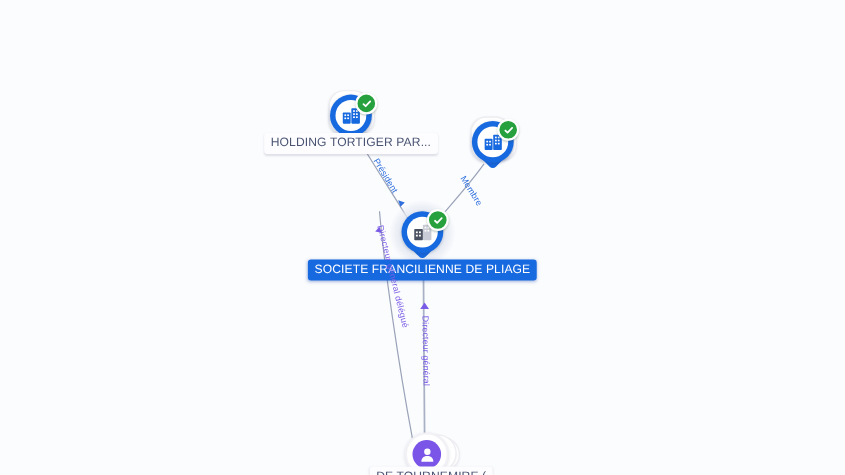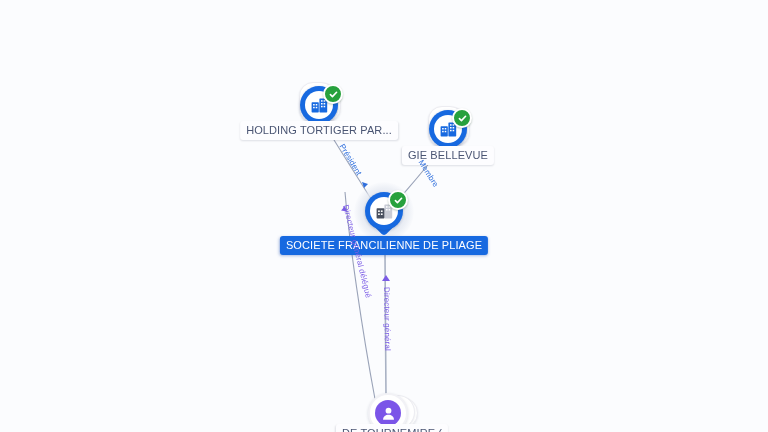--- a/index.html
+++ b/index.html
@@ -268,21 +268,20 @@
           <rect x="12.6" y="8.8" width="1.6" height="1.5" fill="#ffffff"></rect>
         </svg>
       </div>
       <div class="check-badge">
         <svg width="9" height="9" viewBox="0 0 10 10" aria-hidden="true">
           <path d="M1.6 5.2 L3.8 7.3 L8.4 2.5" fill="none" stroke="#ffffff" stroke-width="1.8" stroke-linecap="round" stroke-linejoin="round"></path>
         </svg>
       </div>
     </div>
   </div>
-  <div class="node-label" style="left:448px; top:146px;">GIE BELLEVUE</div>
 
   <div class="node" style="left:384px; top:212px;">
     <div class="halo"></div>
     <div class="pin">
       <div class="pin-tail"></div>
       <div class="pin-body"></div>
       <div class="pin-hole">
         <svg width="17" height="16" viewBox="0 0 17 16" aria-hidden="true">
           <rect x="8.4" y="1.4" width="7.8" height="14" rx="0.7" fill="#c9ccd6"></rect>
           <rect x="0.6" y="5.2" width="7.8" height="10.2" rx="0.7" fill="#4a5160"></rect>

